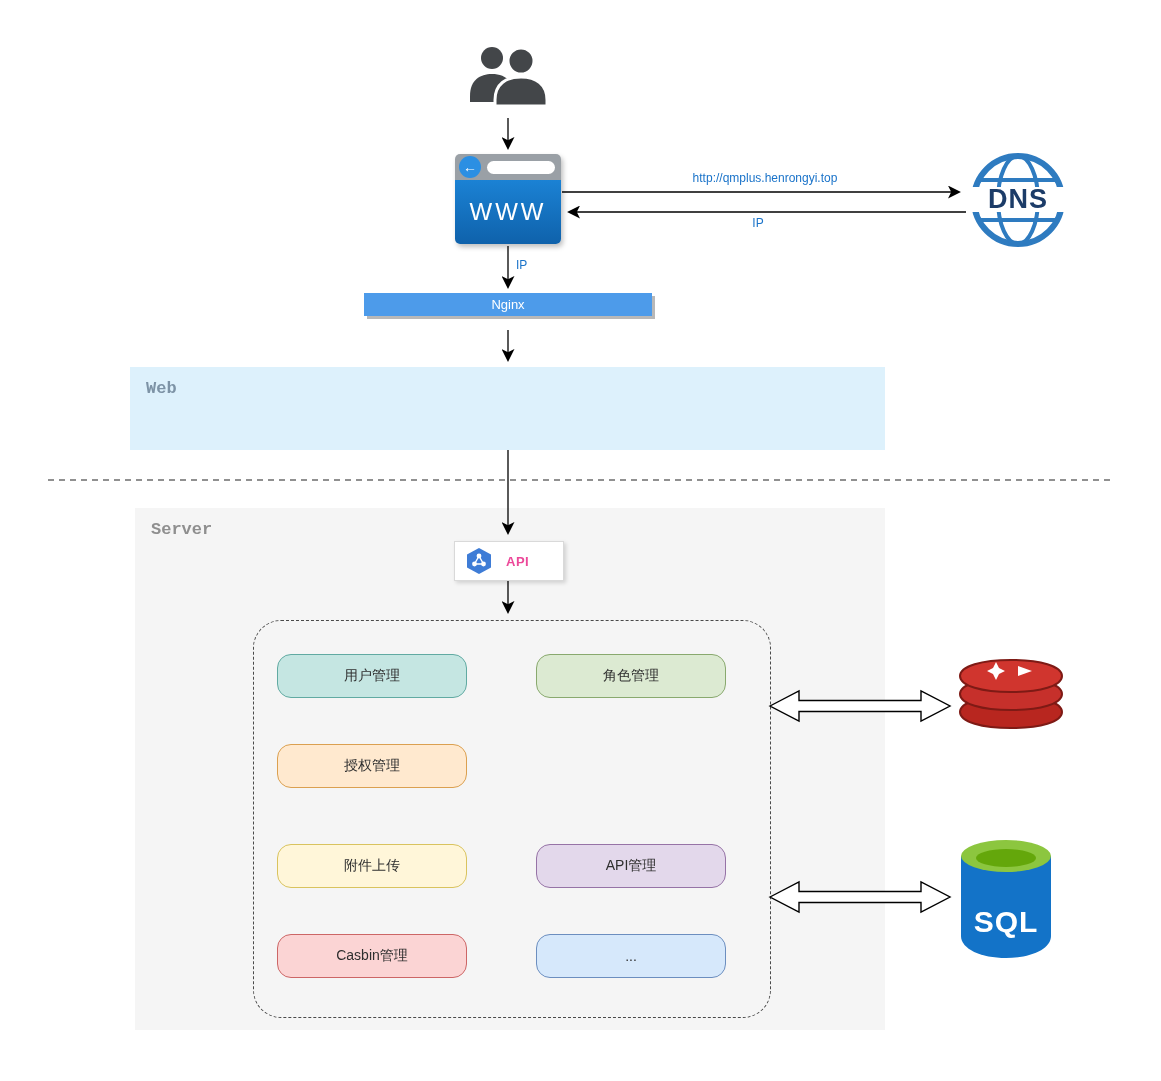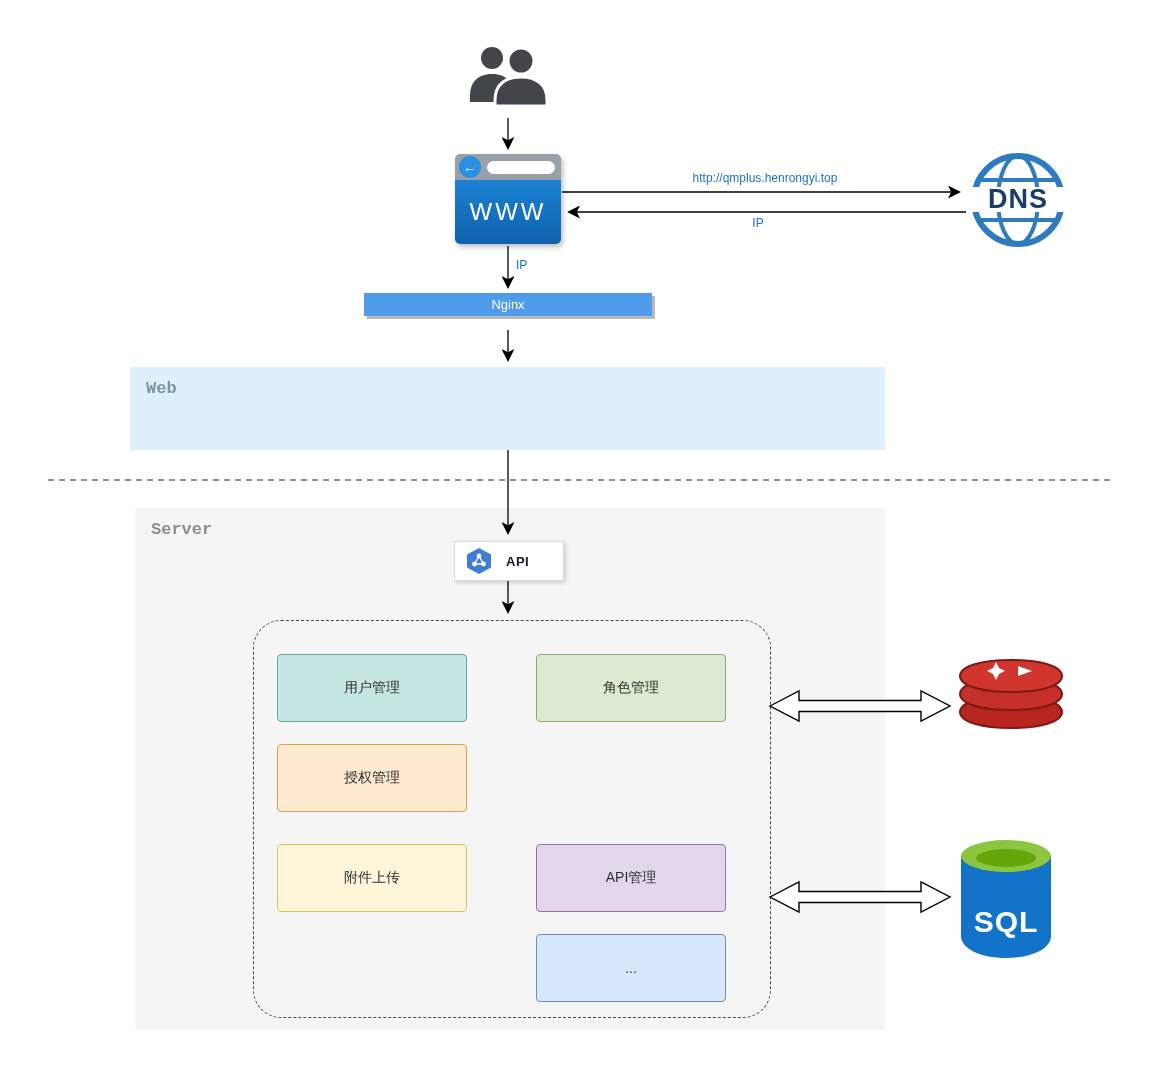--- a/index.html
+++ b/index.html
@@ -26,25 +26,25 @@
 
   #browser{left:455px;top:154px;width:106px;height:90px;border-radius:5px;box-shadow:2px 3px 5px rgba(0,0,0,.25);}
   #browser-header{position:absolute;top:0;left:0;right:0;height:26px;background:#9aa0a6;border-radius:5px 5px 0 0;}
   #browser-addressbar{position:absolute;left:32px;right:6px;top:7px;height:13px;background:#ffffff;border-radius:7px;}
   #browser-back{position:absolute;left:4px;top:2px;width:22px;height:22px;border-radius:50%;background:#2b8fe3;color:#fff;display:flex;align-items:center;justify-content:center;font-size:14px;font-weight:bold;}
   #browser-body{position:absolute;top:26px;left:0;right:0;bottom:0;background:linear-gradient(180deg,#1b82d4,#0f62ab);border-radius:0 0 5px 5px;display:flex;align-items:center;justify-content:center;color:#ffffff;font-size:24px;letter-spacing:3px;}
 
   #nginx{left:364px;top:293px;width:288px;height:23px;background:#4d9bea;box-shadow:3px 3px 0 rgba(0,0,0,.28);color:#ffffff;font-size:13px;display:flex;align-items:center;justify-content:center;}
 
   #api-box{left:454px;top:541px;width:110px;height:40px;background:#ffffff;border:1px solid #d9d9d9;box-shadow:2px 2px 4px rgba(0,0,0,.15);display:flex;align-items:center;padding-left:10px;gap:13px;box-sizing:border-box;}
-  #api-label{font-size:13px;font-weight:bold;color:#0f172a;letter-spacing:.5px;}
+  #api-label{font-size:13px;font-weight:bold;color:#ec4899;letter-spacing:.5px;}
 
   
   #module-container{position:absolute;left:253px;top:620px;width:518px;height:398px;border:1.6px dashed #4a4a4a;border-radius:28px;z-index:2;box-sizing:border-box;}
-  .module{position:absolute;z-index:4;width:190px;height:68px;border-radius:4px;border:1px solid #999;display:flex;align-items:center;justify-content:center;font-size:14px;color:#2f2f2f;box-sizing:border-box;}
+  .module{position:absolute;z-index:4;width:190px;height:44px;border-radius:14px;border:1px solid #999;display:flex;align-items:center;justify-content:center;font-size:14px;color:#2f2f2f;box-sizing:border-box;}
   .m0{left:277px;top:654px}.m1{left:536px;top:654px}
   .m2{left:277px;top:744px}.m3{left:536px;top:744px}
   .m4{left:277px;top:844px}.m5{left:536px;top:844px}
   .m6{left:277px;top:934px}.m7{left:536px;top:934px}
 
   
   .edge-label{position:absolute;z-index:5;font-size:12px;color:#1a73c9;}
   #url-label{left:615px;top:171px;width:300px;text-align:center;}
   #ip-right-label{left:738px;top:216px;width:40px;text-align:center;}
   #ip-down-label{left:516px;top:258px;}
@@ -136,20 +136,21 @@
     <span id="api-label">API</span>
   </div>
 
   <div id="module-container"></div>
 
   <div class="module m0" style="background: rgb(197, 230, 226); border-color: rgb(97, 170, 162);">用户管理</div>
   <div class="module m1" style="background: rgb(220, 234, 210); border-color: rgb(137, 169, 110);">角色管理</div>
   <div class="module m2" style="background: rgb(255, 233, 207); border-color: rgb(219, 160, 80);">授权管理</div>
   <div class="module m4" style="background: rgb(255, 246, 217); border-color: rgb(217, 195, 94);">附件上传</div>
   <div class="module m5" style="background: rgb(227, 216, 235); border-color: rgb(150, 115, 166);">API管理</div>
+  <div class="module m6" style="background: rgb(251, 212, 212); border-color: rgb(204, 102, 102);">Casbin管理</div>
   <div class="module m7" style="background: rgb(214, 232, 251); border-color: rgb(108, 142, 191);">...</div>
 
   <div class="node" id="redis-node">
     <svg width="118" height="88" viewBox="0 0 118 88">
       <path d="M8 62 C8 52 30 46 59 46 C88 46 110 52 110 62 C110 72 88 78 59 78 C30 78 8 72 8 62 Z" fill="#b8261f" stroke="#7e1a15" stroke-width="2"></path>
       <path d="M8 44 C8 34 30 28 59 28 C88 28 110 34 110 44 C110 54 88 60 59 60 C30 60 8 54 8 44 Z" fill="#c6302b" stroke="#7e1a15" stroke-width="2"></path>
       <path d="M8 26 C8 16 30 10 59 10 C88 10 110 16 110 26 C110 36 88 42 59 42 C30 42 8 36 8 26 Z" fill="#d0352e" stroke="#7e1a15" stroke-width="2"></path>
       <path d="M44 12 L47 18 L53 21 L47 24 L44 30 L41 24 L35 21 L41 18 Z" fill="#ffffff"></path>
       <path d="M66 16 L80 21 L66 26 Z" fill="#ffffff"></path>
     </svg>

